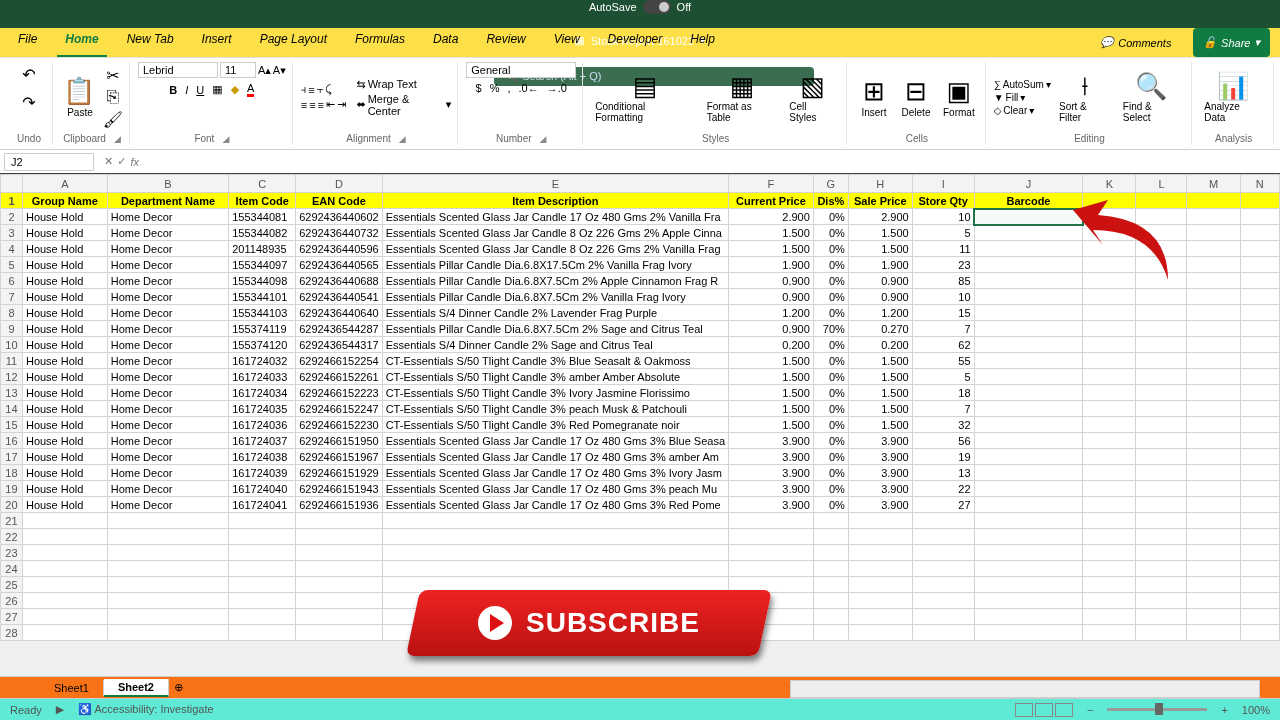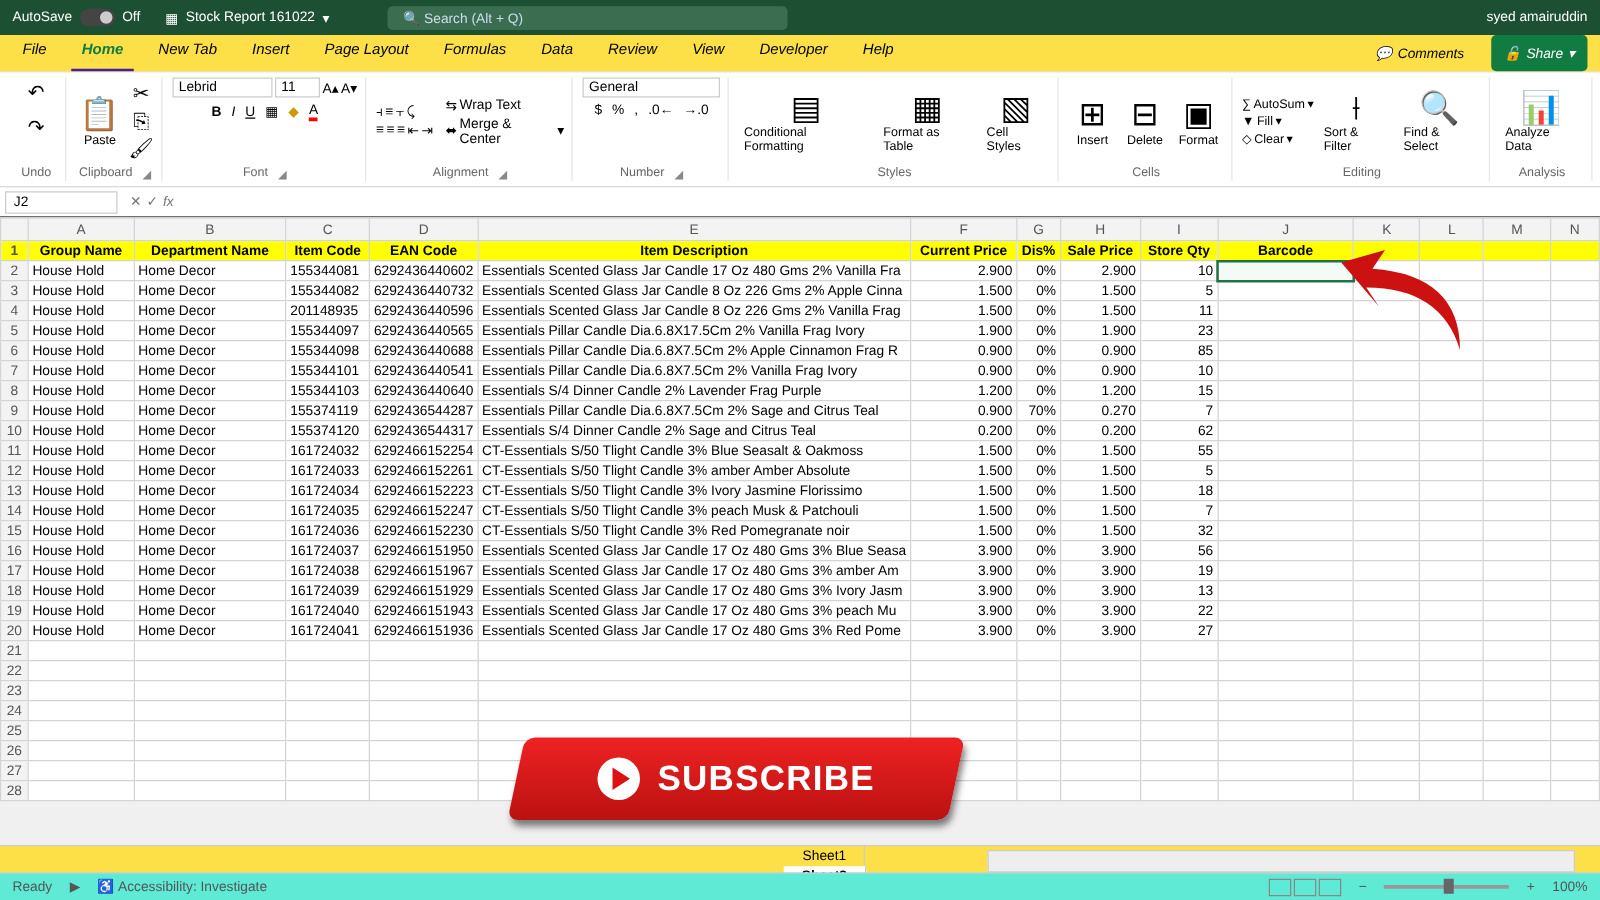--- a/index.html
+++ b/index.html
@@ -1,28 +1,28 @@
 <!DOCTYPE html>
 <html><head>
 <meta charset="utf-8">
 <style>
 * { margin: 0; padding: 0; box-sizing: border-box; }
 body { font-family: "Segoe UI", Arial, sans-serif; font-size: 11px; background: #f0f0f0; overflow: hidden; width: 1280px; height: 720px; position: relative; }
 
 
-.titlebar { height: 28px; background: #1d5033; display: flex; align-items: center; padding: 0 10px; color: #fff; font-size: 11px; gap: 20px; }
+.titlebar { height: 28px; background: #1d5033; display: flex; align-items: center; padding: 0 10px; color: #fff; font-size: 11px; gap: 20px; flex-direction: column; }
 .titlebar .segment { display: flex; align-items: center; gap: 6px; }
 .autosave-toggle { width: 28px; height: 14px; background: #444; border-radius: 7px; position: relative; }
 .autosave-toggle::after { content: ''; position: absolute; width: 10px; height: 10px; background: #ccc; border-radius: 50%; top: 2px; right: 2px; }
 .search-box { background: #3b6e50; border-radius: 4px; padding: 3px 12px; color: #cde; width: 320px; margin-left: 27px; }
 
 
 .menubar { height: 30px; background: #fde047; display: flex; padding: 0 10px; gap: 12px; border-bottom: 1px solid #e0e0e0; font-style: italic; }
 .menubar .item { padding: 4px 8px; cursor: pointer; font-size: 12px; }
-.menubar .item.active { border-bottom: 2px solid #4c1d95; color: #107c41; font-weight: 600; }
+.menubar .item.active { border-bottom: 2px solid #15803d; color: #107c41; font-weight: 600; }
 .menubar .spacer { flex: 1; }
 .menubar .btn-right { padding: 3px 10px; border-radius: 4px; font-size: 11px; display:flex; align-items:center; gap:4px;}
 .menubar .share { background: #107c41; color: #fff; }
 
 
 .ribbon { height: 92px; background: #fff; display: flex; border-bottom: 1px solid #d0d0d0; padding: 4px 6px; gap: 2px; }
 .ribbon-group { display: flex; flex-direction: column; border-right: 1px solid #e6e6e6; padding: 0 6px; }
 .ribbon-group .body { flex: 1; display: flex; align-items: center; gap: 4px; }
 .ribbon-group .label { text-align: center; font-size: 10px; color: #666; padding: 1px 0; display:flex; justify-content:center; align-items:center; gap:8px;}
 .rib-btn { display: flex; flex-direction: column; align-items: center; padding: 2px 4px; cursor: pointer; font-size: 10px; min-width: 34px;}
@@ -45,21 +45,21 @@
 .grid-wrap { position: relative; background: #fff; }
 .grid { border-collapse: collapse; table-layout: fixed; font-size: 11px; }
 .grid th.rowhdr, .grid td.rowhdr { width: 22px; background: #f3f3f3; border: 1px solid #d4d4d4; text-align: center; font-weight: normal; color:#555;}
 .grid th.colhdr { height: 18px; background: #f3f3f3; border: 1px solid #d4d4d4; text-align: center; font-weight: normal; color:#555;}
 .grid td { border: 1px solid #d4d4d4; padding: 0 3px; height: 16px; white-space: nowrap; overflow: hidden; text-overflow: clip; }
 .grid tr.header-row td { background: #ffff00; font-weight: bold; text-align: center; }
 .grid td.num { text-align: right; }
 .grid td.selected { outline: 2px solid #217346; outline-offset: -1px; background: #f4faf6;}
 
 
-.sheet-tabs { position: absolute; bottom: 22px; left: 0; right: 0; height: 22px; background: #fde047; display: flex; align-items: center; border-top: 1px solid #ccc; padding-left: 40px; flex-direction: column;}
+.sheet-tabs { position: absolute; bottom: 22px; left: 0; right: 0; height: 22px; background: #f97316; display: flex; align-items: center; border-top: 1px solid #ccc; padding-left: 40px;}
 .sheet-tab { padding: 2px 14px; font-size: 11px; border-right: 1px solid #ccc; cursor: pointer; }
 .sheet-tab.active { background: #fff; border-bottom: 2px solid #107c41; font-weight: 600;}
 .add-sheet { width: 20px; text-align: center; cursor: pointer; }
 .hscroll-area { position:absolute; right:20px; bottom:22px; height:18px; width:470px; background:#eee; border:1px solid #ccc;}
 
 
 .statusbar { position: absolute; bottom: 0; left: 0; right: 0; height: 22px; background: #5eead4; border-top: 1px solid #ccc; display: flex; align-items: center; padding: 0 10px; font-size: 11px; color: #555; gap: 14px;}
 .statusbar .spacer{flex:1;}
 .zoom-slider{width:100px;height:3px;background:#999;position:relative;}
 .zoom-slider::after{content:'';position:absolute;width:8px;height:12px;background:#666;left:48px;top:-5px;}

